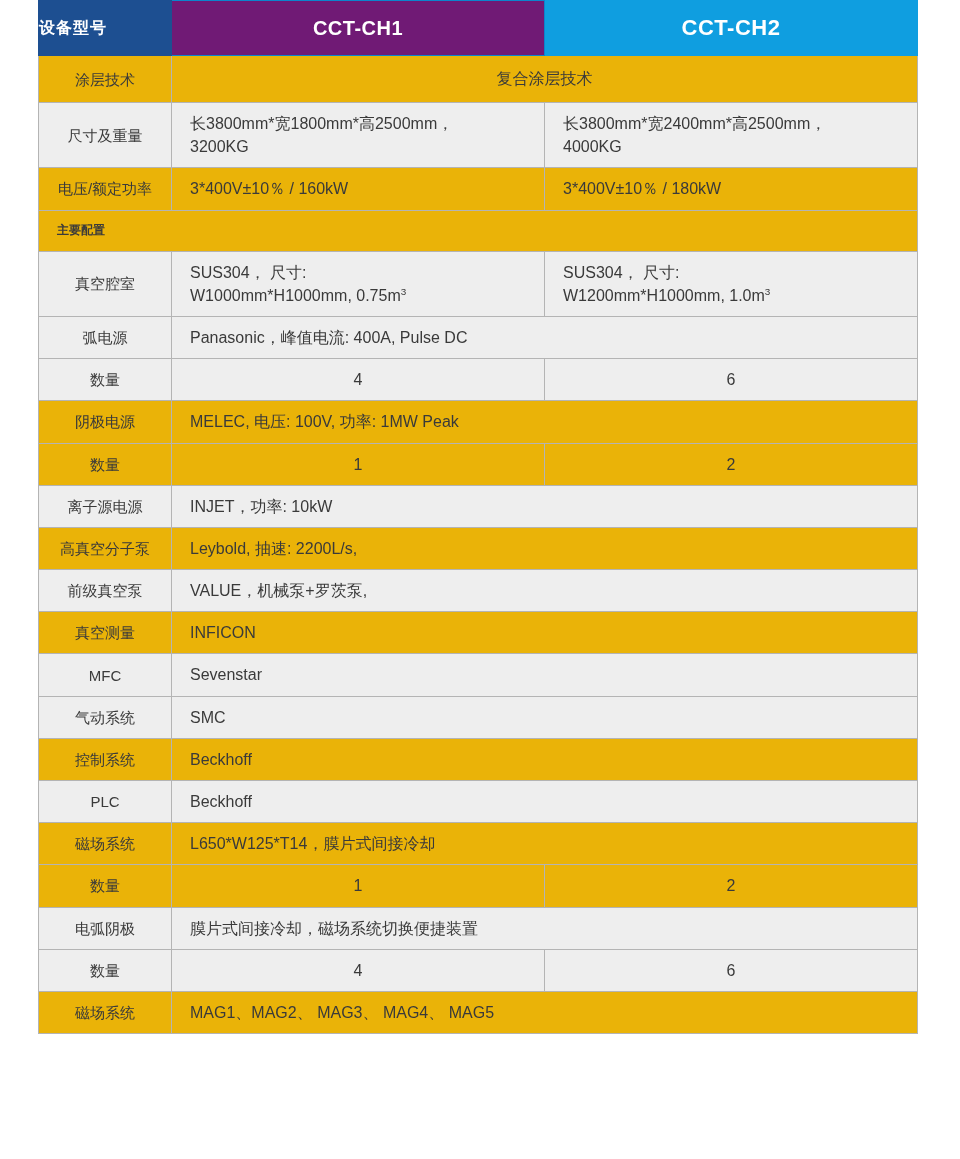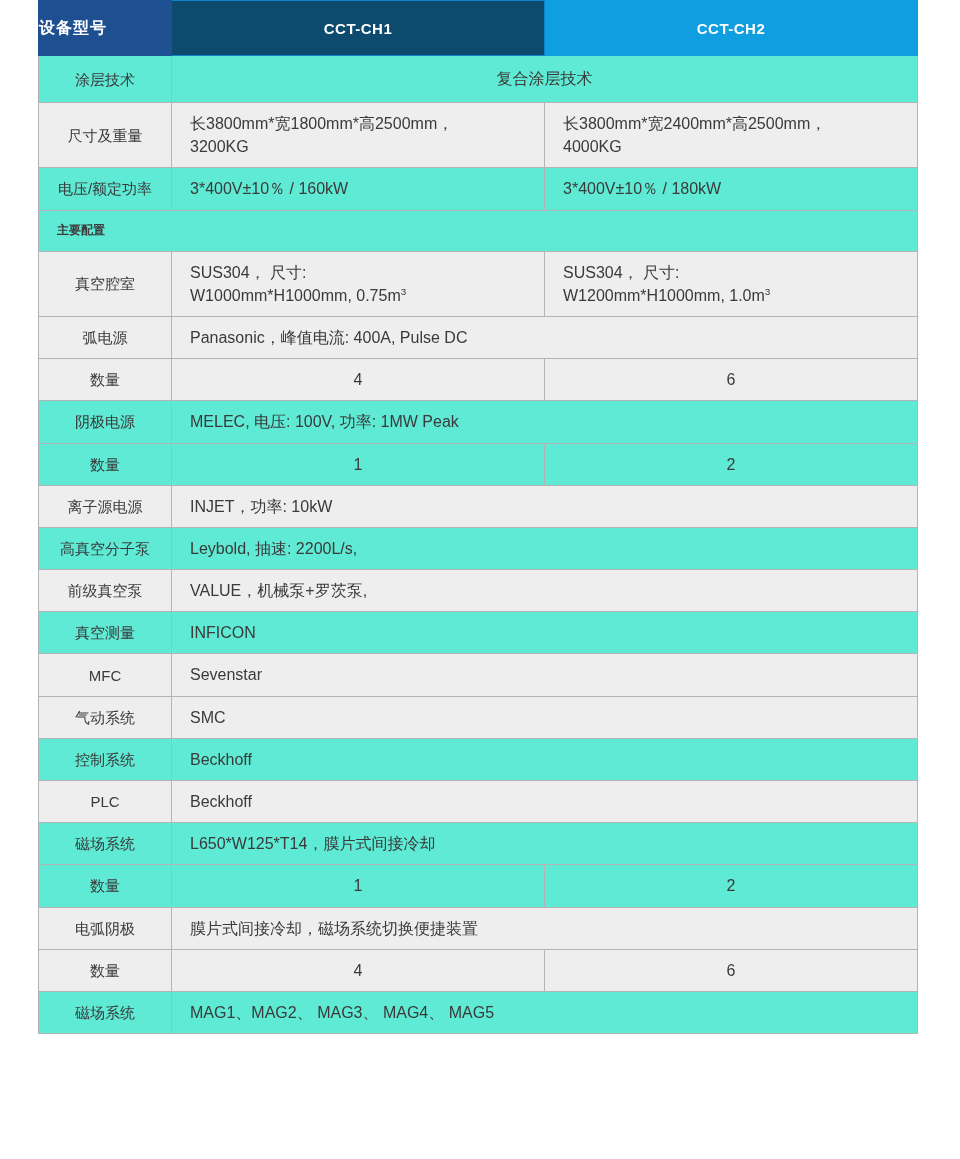--- a/index.html
+++ b/index.html
@@ -71,42 +71,42 @@
     background: #1d4f91;
     color: #ffffff;
     font-size: 16px;
     font-weight: 700;
     text-align: left;
     height: 54px;
     border-color: #1d4f91 !important;
     letter-spacing: 1px;
   }
   .hd-b1 {
-    background: #0c4a6e;
+    background: #701a75;
     color: #ffffff;
-    font-size: 15px;
+    font-size: 20px;
     font-weight: 700;
     text-align: center;
     height: 54px;
     border-color: #0c84cc !important;
     letter-spacing: 0.5px;
   }
   .hd-b2 {
     background: #0f9ee0;
     color: #ffffff;
-    font-size: 15px;
+    font-size: 22px;
     font-weight: 700;
     text-align: center;
     height: 54px;
     border-color: #0f9ee0 !important;
     letter-spacing: 0.5px;
   }
 
   
-  tr.white  td { background: #5eead4; }
+  tr.white  td { background: #eab308; }
   tr.gray   td { background: #eeeeee; }
 
   
   .lbl {
     text-align: center;
     font-size: 15px;
     color: #3a3a3a;
     padding: 6px 4px;
     line-height: 1.4;
   }

